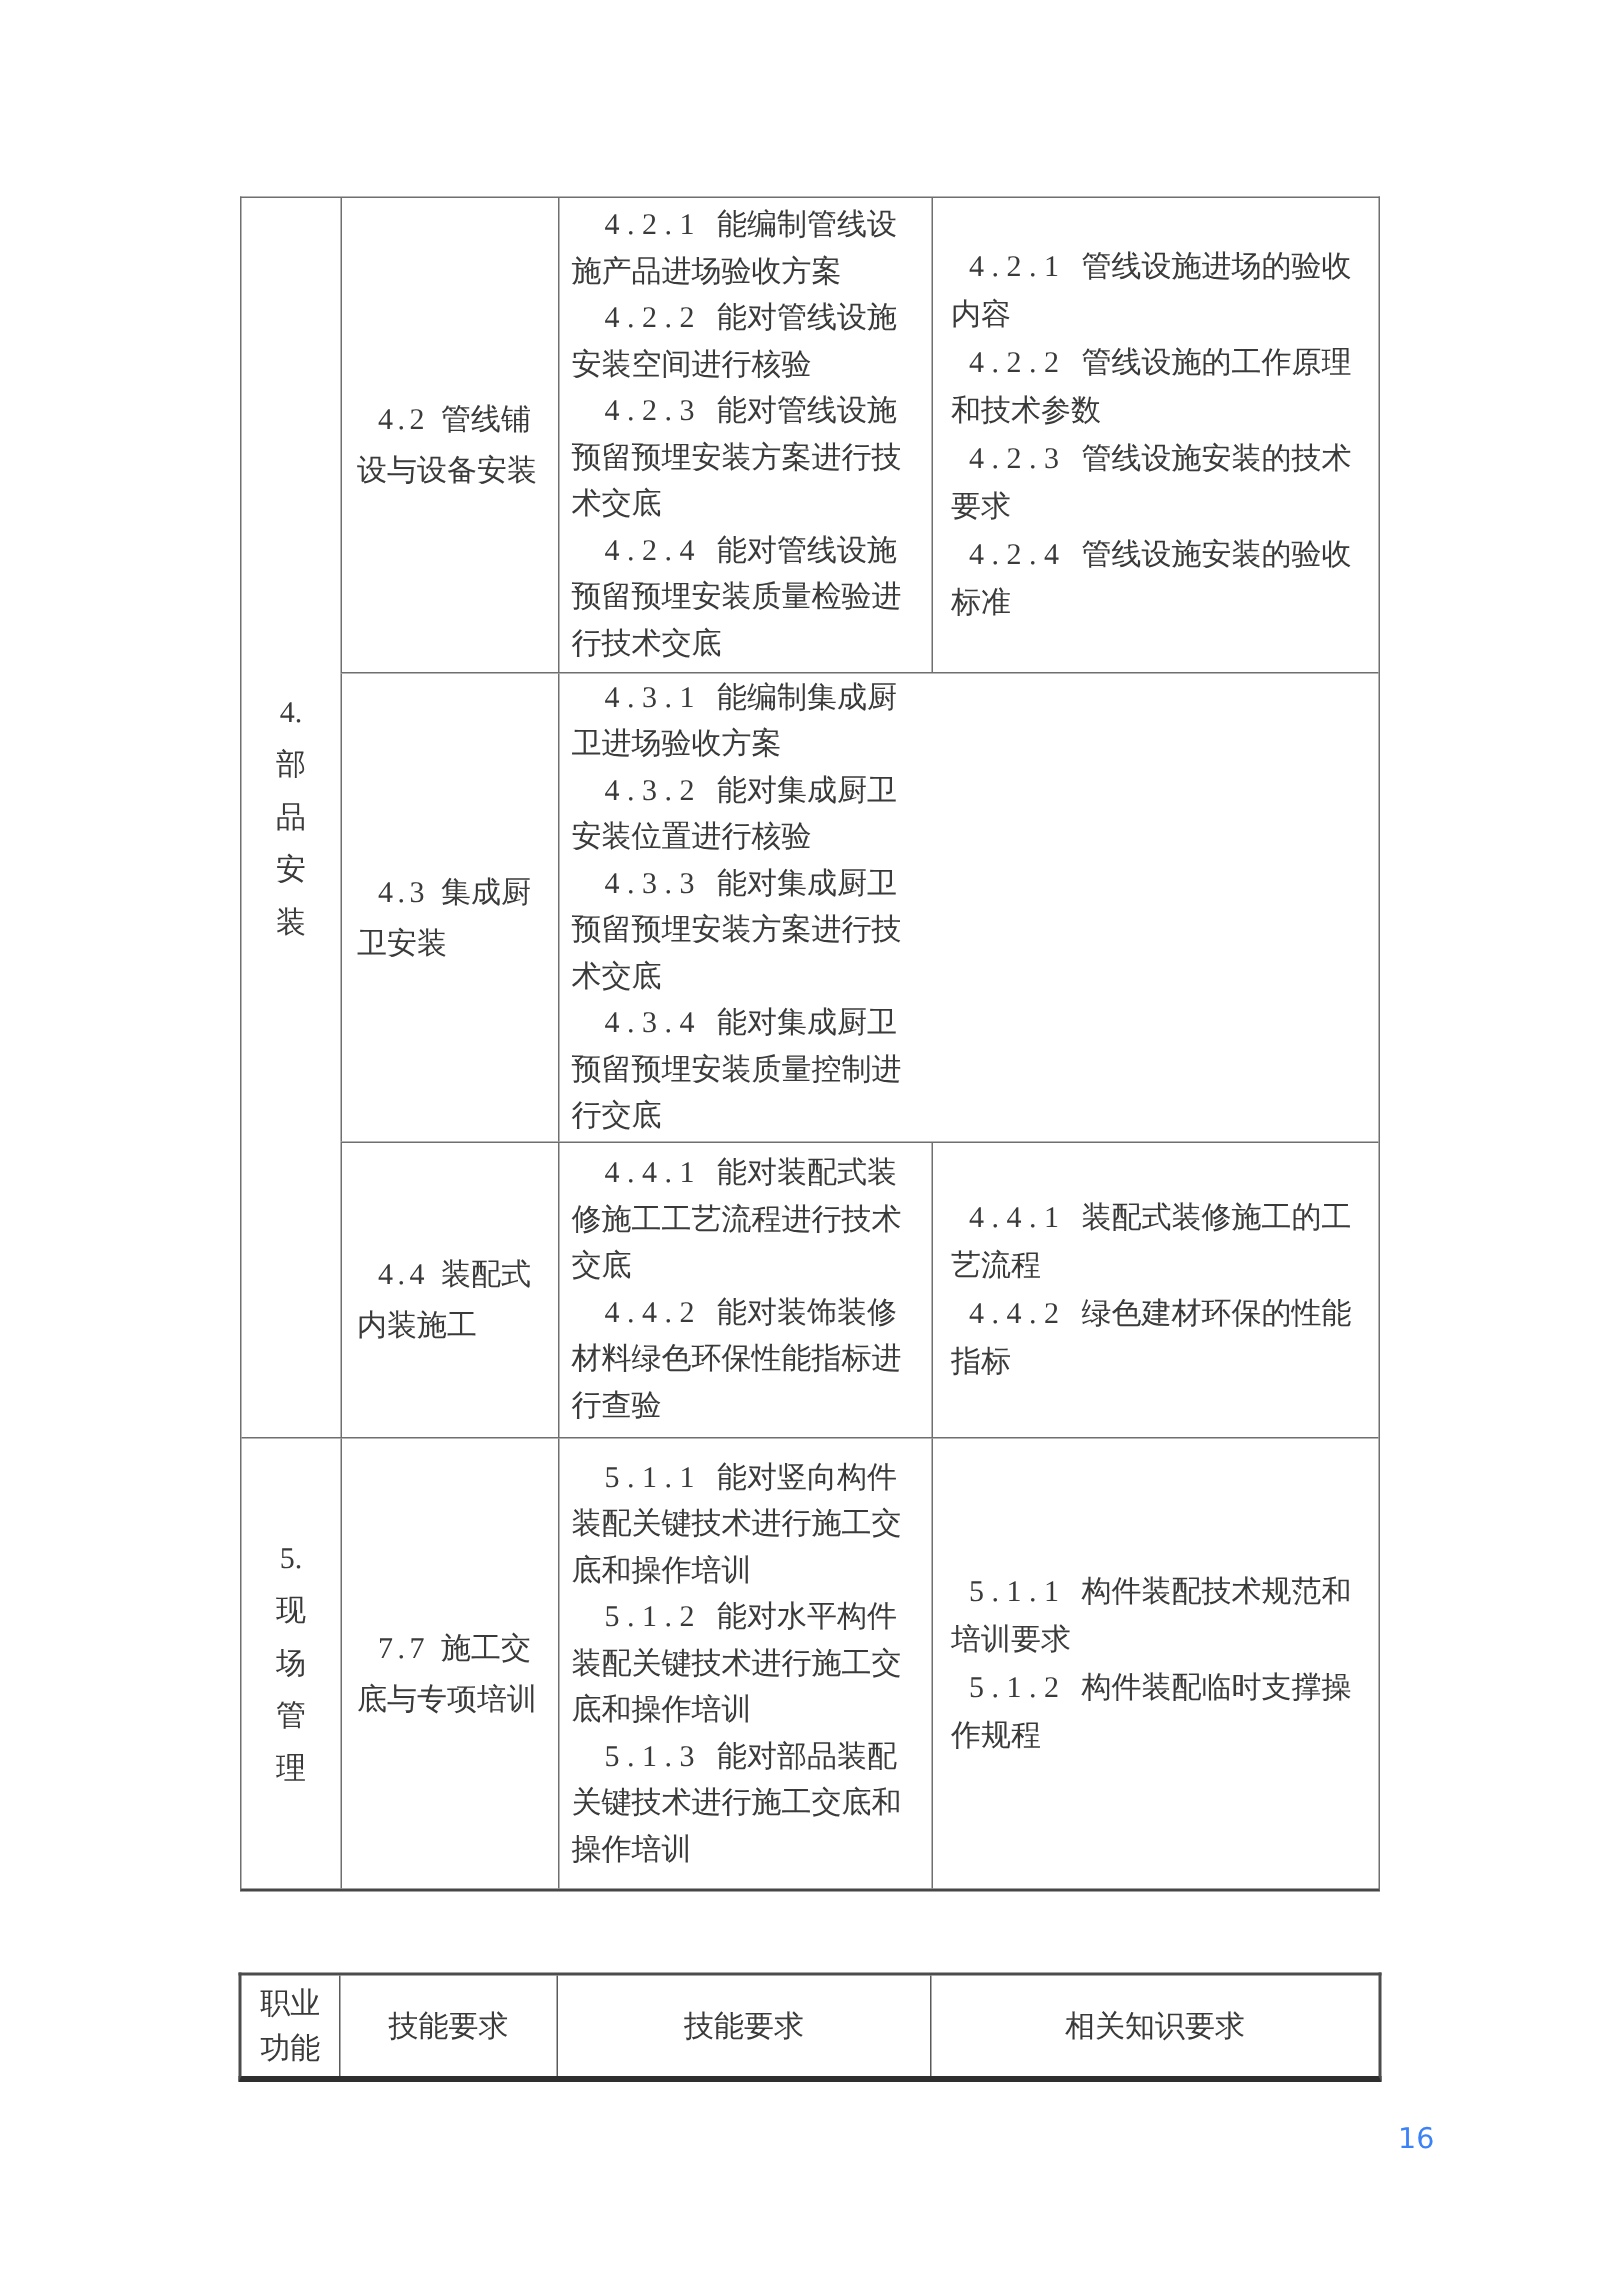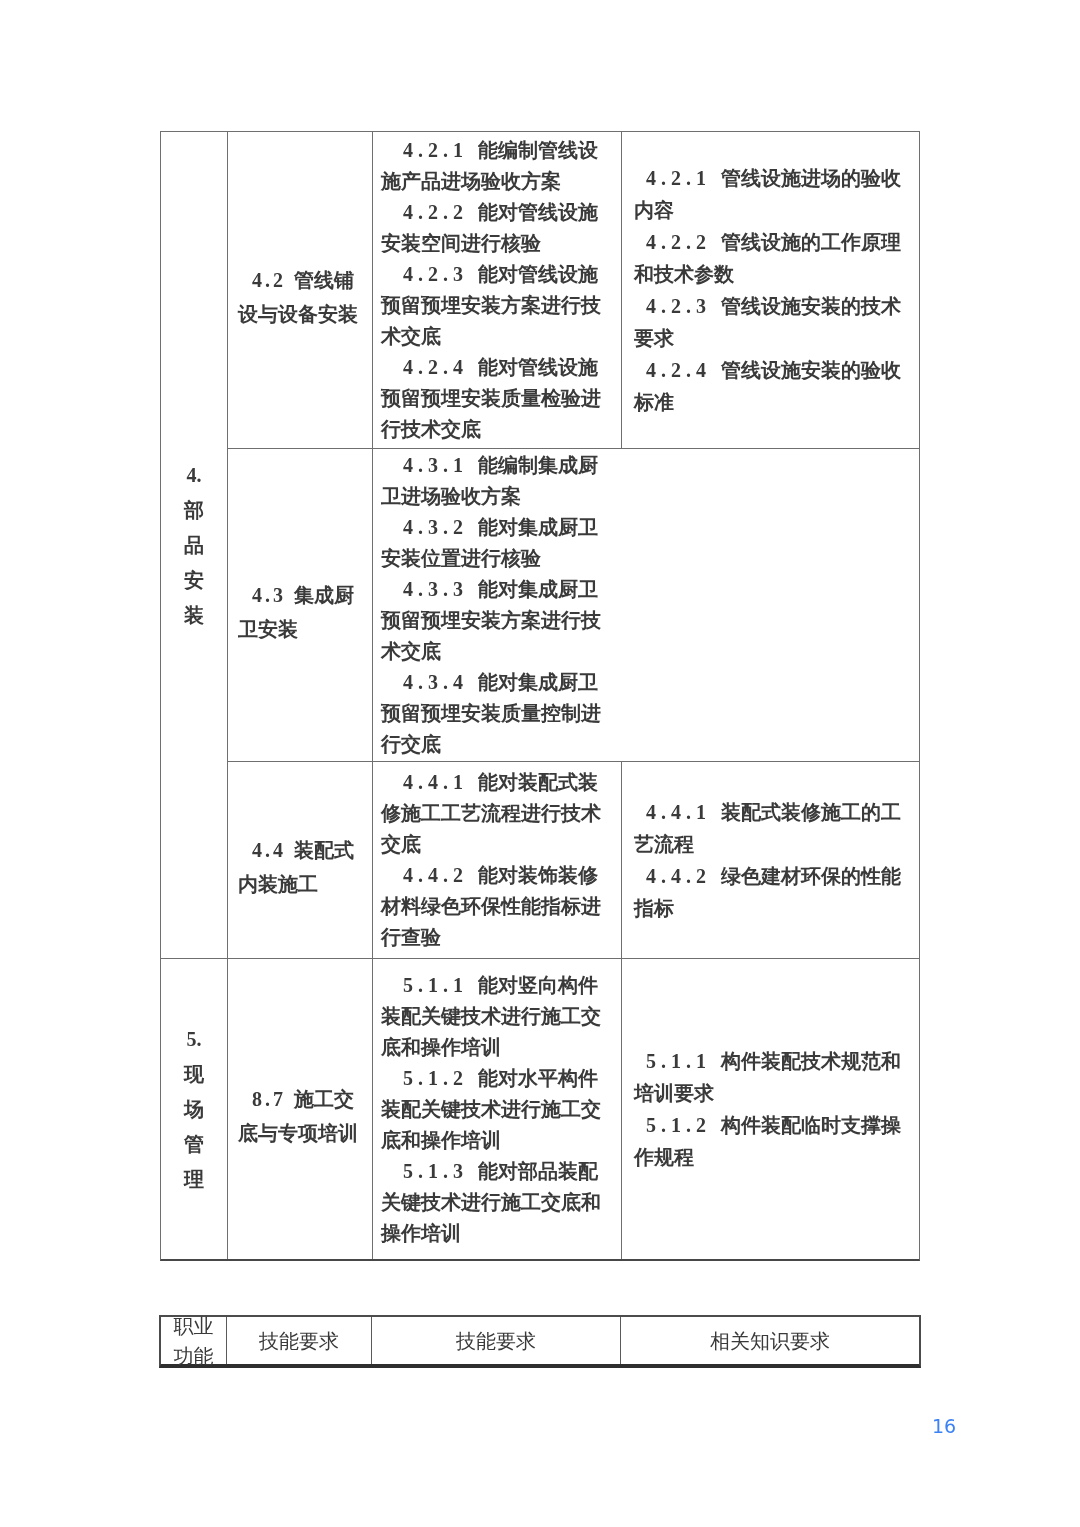--- a/index.html
+++ b/index.html
@@ -46,40 +46,39 @@
   .h-4-3 { height: 313px; }
   .h-4-4 { height: 197px; }
   .h-5-1 { height: 300px; }
 
   .cell {
     display: flex;
     flex-direction: column;
     justify-content: center;
     border-left: 1px solid #6f6f6f;
     font-size: 20px;
-    font-weight: bold;
   }
   .work-cell  { width: 145px; flex: 0 0 145px; padding: 0 8px 0 10px; }
   .skills-cell{ width: 249px; flex: 0 0 249px; padding: 0 8px; }
   .knowledge-cell { flex: 1; padding: 0 0 0 12px; align-items: center; }
 
   .work-para { line-height: 34px; text-indent: 14px; margin-top: 13px; }
   .skill-para { line-height: 31px; text-indent: 22px; }
   .knowledge-para { line-height: 32px; text-indent: 12px; }
 
   .code { letter-spacing: 5px; margin-right: 10px; white-space: nowrap; }
   .work-para .code { letter-spacing: 3px; margin-right: 8px; }
 
   
   .footer-table {
     position: absolute;
     left: 159px;
     top: 1315px;
     width: 762px;
-    height: 53px;
+    height: 73px;
     border: 2px solid #4c4c4c;
     border-bottom: 4px solid #2e2e2e;
     display: flex;
   }
   .footer-cell {
     display: flex;
     align-items: center;
     justify-content: center;
     text-align: center;
     font-size: 20px;
@@ -163,21 +162,21 @@
         <div class="cell function-cell" style="border: none;">
           <div class="fn-line">5.</div>
           <div class="fn-line">现</div>
           <div class="fn-line">场</div>
           <div class="fn-line">管</div>
           <div class="fn-line">理</div>
         </div>
         <div class="rows">
           <div class="row h-5-1">
             <div class="cell work-cell">
-              <p class="work-para"><span class="code">8.7</span><span>施工交底与专项培训</span></p>
+              <p class="work-para"><span class="code">7.7</span><span>施工交底与专项培训</span></p>
             </div>
             <div class="cell skills-cell">
               <p class="skill-para"><span class="code">5.1.1</span><span>能对竖向构件装配关键技术进行施工交底和操作培训</span></p>
               <p class="skill-para"><span class="code">5.1.2</span><span>能对水平构件装配关键技术进行施工交底和操作培训</span></p>
               <p class="skill-para"><span class="code">5.1.3</span><span>能对部品装配关键技术进行施工交底和操作培训</span></p>
             </div>
             <div class="cell knowledge-cell">
               <p class="knowledge-para"><span class="code">5.1.1</span><span>构件装配技术规范和培训要求</span></p>
               <p class="knowledge-para"><span class="code">5.1.2</span><span>构件装配临时支撑操作规程</span></p>
             </div>

